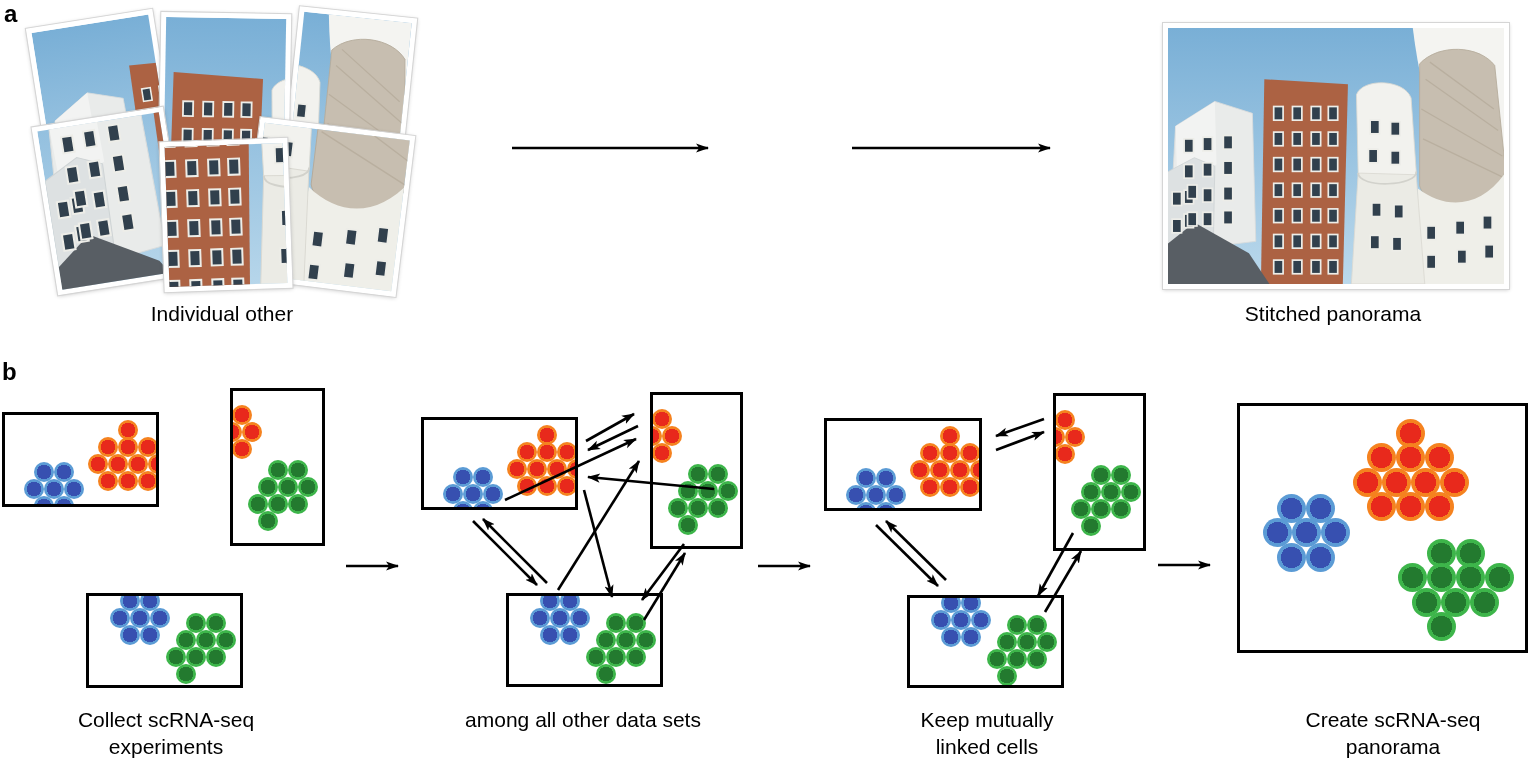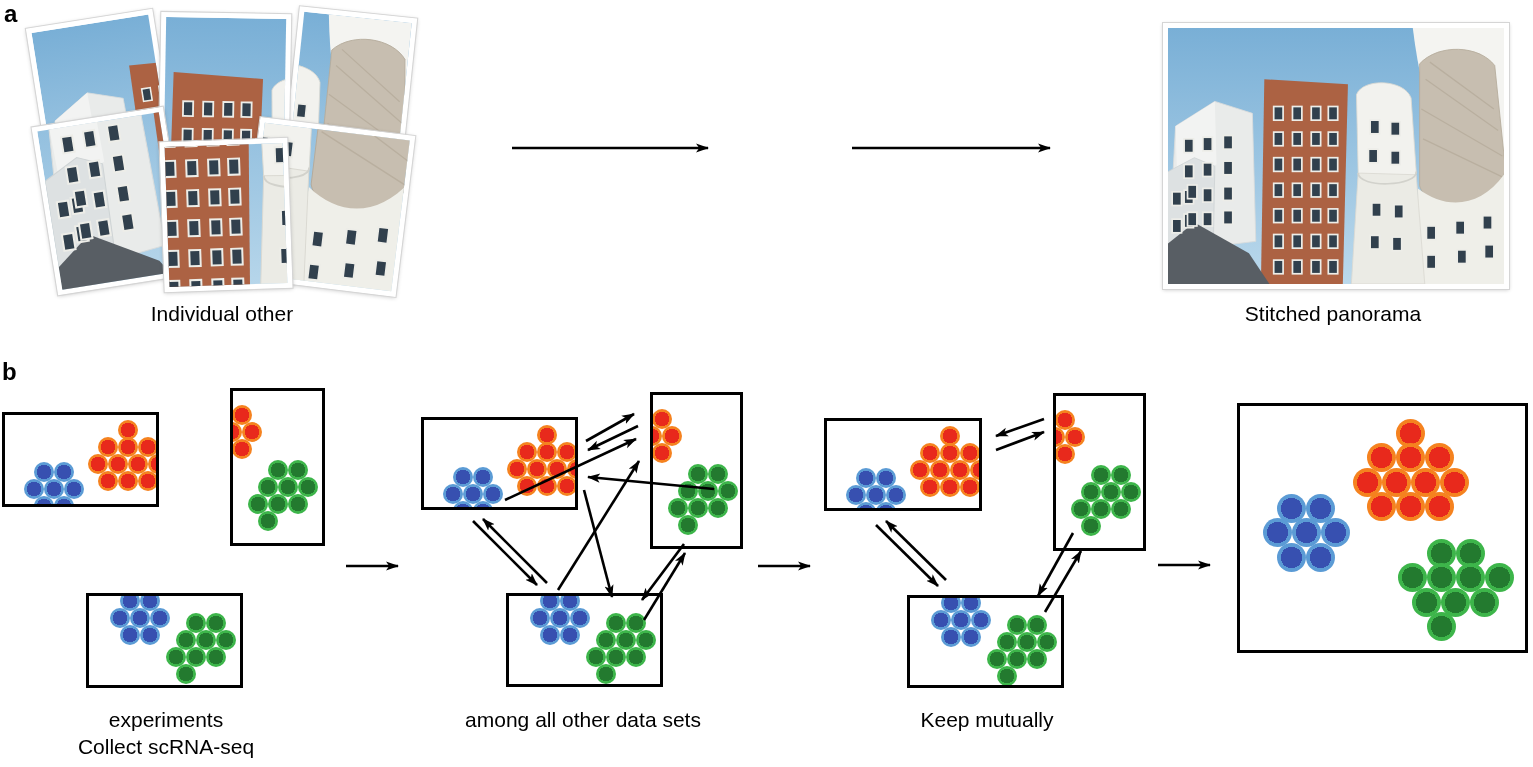--- a/index.html
+++ b/index.html
@@ -350,28 +350,33 @@
         <div class="dot" style="left: 215.5px; top: 156.5px; width: 29px; height: 29px; background: radial-gradient(circle, rgb(35, 122, 47) 0px, rgb(35, 122, 47) 52%, rgb(61, 181, 74) 52%, rgb(61, 181, 74) 100%);"></div>
         <div class="dot" style="left: 244.5px; top: 156.5px; width: 29px; height: 29px; background: radial-gradient(circle, rgb(35, 122, 47) 0px, rgb(35, 122, 47) 52%, rgb(61, 181, 74) 52%, rgb(61, 181, 74) 100%);"></div>
         <div class="dot" style="left: 171.5px; top: 181.5px; width: 29px; height: 29px; background: radial-gradient(circle, rgb(35, 122, 47) 0px, rgb(35, 122, 47) 52%, rgb(61, 181, 74) 52%, rgb(61, 181, 74) 100%);"></div>
         <div class="dot" style="left: 200.5px; top: 181.5px; width: 29px; height: 29px; background: radial-gradient(circle, rgb(35, 122, 47) 0px, rgb(35, 122, 47) 52%, rgb(61, 181, 74) 52%, rgb(61, 181, 74) 100%);"></div>
         <div class="dot" style="left: 229.5px; top: 181.5px; width: 29px; height: 29px; background: radial-gradient(circle, rgb(35, 122, 47) 0px, rgb(35, 122, 47) 52%, rgb(61, 181, 74) 52%, rgb(61, 181, 74) 100%);"></div>
         <div class="dot" style="left: 186.5px; top: 205.5px; width: 29px; height: 29px; background: radial-gradient(circle, rgb(35, 122, 47) 0px, rgb(35, 122, 47) 52%, rgb(61, 181, 74) 52%, rgb(61, 181, 74) 100%);"></div>
       </div>
     </div>
 
   <div class="caption" style="left:36px;top:706px;width:260px">
+    <div>Collect scRNA-seq</div>
     <div>experiments</div>
-    <div>Collect scRNA-seq</div>
   </div>
   <div class="caption" style="left:433px;top:706px;width:300px">
     <div>among all other data sets</div>
   </div>
   <div class="caption" style="left:857px;top:706px;width:260px">
     <div>Keep mutually</div>
+    <div>linked cells</div>
+  </div>
+  <div class="caption" style="left:1263px;top:706px;width:260px">
+    <div>Create scRNA-seq</div>
+    <div>panorama</div>
   </div>
 
   <svg id="arrows" width="1533" height="767">
     <defs>
       <marker id="ah" markerUnits="userSpaceOnUse" markerWidth="15" markerHeight="12" refX="12" refY="5" orient="auto">
         <path d="M0,0.4 L13,5 L0,9.6 L3.2,5 Z" fill="#000"></path>
       </marker>
     </defs>
   <line x1="512" y1="148" x2="708" y2="148" stroke="#000000" stroke-width="2.6" marker-end="url(#ah)"></line>
       <line x1="852" y1="148" x2="1050" y2="148" stroke="#000000" stroke-width="2.6" marker-end="url(#ah)"></line>

